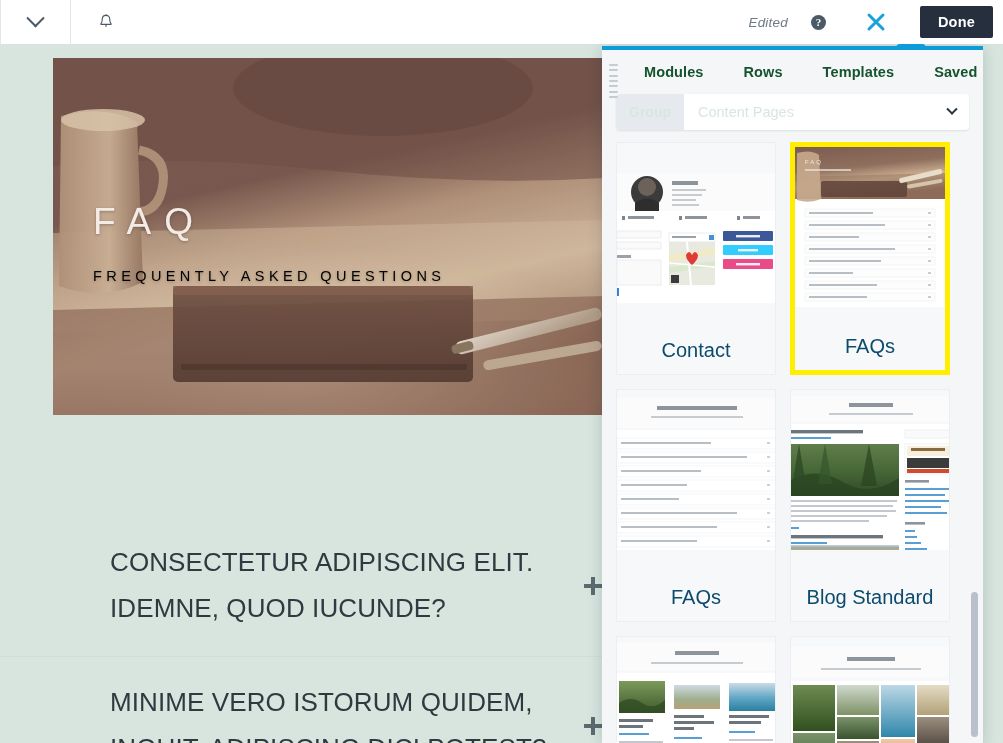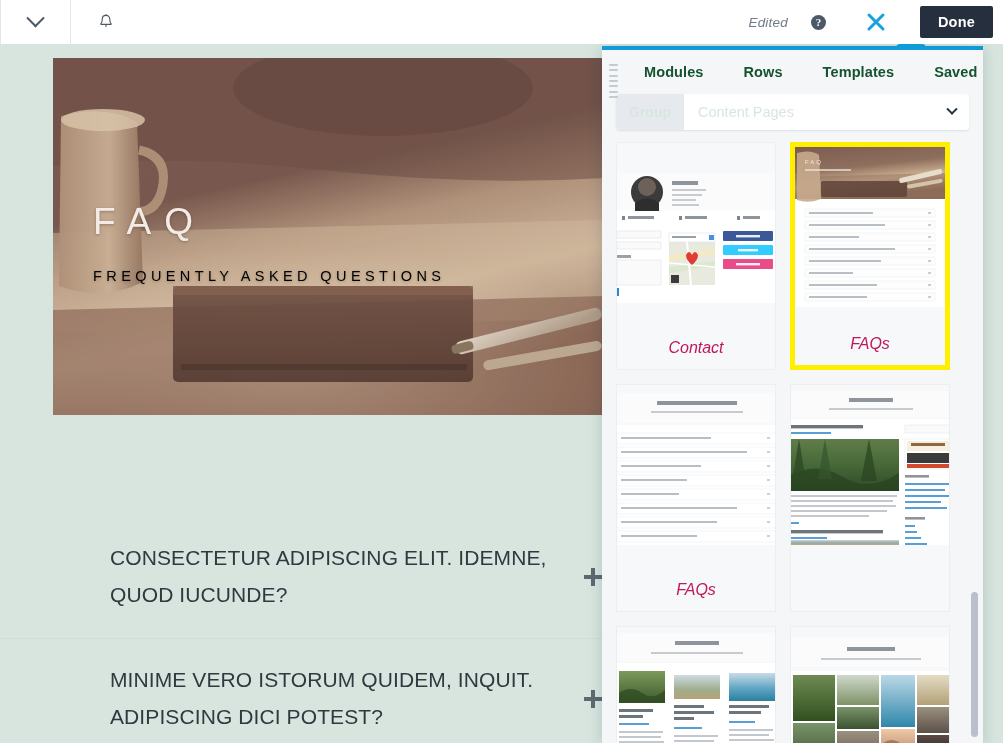--- a/index.html
+++ b/index.html
@@ -73,21 +73,21 @@
     margin-top: 28px; font-size: 14.5px; color: #000000; letter-spacing: 4.4px;
     font-weight: 400; text-shadow: 0 1px 3px rgba(60,40,30,.3);
   }
 
   .faq-list { position: absolute; left: 0; top: 473px; width: 620px; }
   .faq-item {
     position: relative; padding: 22px 70px 24px 110px;
     border-bottom: 1px solid #cfdfd7;
   }
   .faq-q {
-    font-size: 21px; color: #2f3a40; line-height: 1.78; font-weight: 400;
+    font-size: 26px; color: #2f3a40; line-height: 1.78; font-weight: 400;
     letter-spacing: .1px; max-width: 448px;
   }
   .faq-plus {
     position: absolute; right: 18px; top: 50%; transform: translateY(-50%);
     width: 18px; height: 18px;
   }
   .faq-plus:before, .faq-plus:after {
     content: ""; position: absolute; background: #5c6a70;
   }
   .faq-plus:before { left: 0; top: 7px; width: 18px; height: 4px; }
@@ -153,22 +153,22 @@
   .tpl-card {
     width: 160px; background: #f7f8f9; border: 1px solid #eceef0;
     cursor: pointer; position: relative;
   }
   .tpl-card.selected { border: 5px solid #ffee00; background: #f7f8f9; }
   .tpl-thumb {
     height: 186px; overflow: hidden; background: #ffffff; position: relative;
   }
   .tpl-card.selected .tpl-thumb { height: 178px; }
   .tpl-cap {
-    text-align: center; font-size: 16px; color: #be185d;
-    padding: 10px 4px 12px; background: #f7f8f9; font-style: italic;
+    text-align: center; font-size: 20px; color: #0c4a6e;
+    padding: 10px 4px 12px; background: #f7f8f9;
   }
 
   .scrollbar {
     position: absolute; right: 5px; top: 542px; width: 7px; height: 145px;
     background: #b9c0cc; border-radius: 4px; cursor: pointer; z-index: 33;
   }
 </style>
 </head>
 <body>
 
@@ -513,20 +513,21 @@
                   <rect x="114" y="146" width="12" height="2"></rect>
                 <rect x="114" y="152" width="16" height="2"></rect>
                   <rect x="114" y="158" width="22" height="2"></rect>
               </g>
               <rect x="0" y="160" width="108" height="0" fill="none"></rect>
               <rect x="0" y="143" width="0" height="0" fill="none"></rect>
               <rect x="0" y="160" width="160" height="26" fill="#f7f8f9"></rect>
               <rect x="0" y="155" width="108" height="5" fill="url(#beach)"></rect>
             </svg>
           </div>
+          <div class="tpl-cap">Blog Standard</div>
         </div>
 
         <div class="tpl-card">
           <div class="tpl-thumb">
             <svg viewBox="0 0 160 186" preserveAspectRatio="none" width="160" height="186">
               <defs>
                 <linearGradient id="g1" x1="0" y1="0" x2="0" y2="1">
                   <stop offset="0%" stop-color="#7d9a5c"></stop>
                     <stop offset="100%" stop-color="#3d5a2c"></stop>
                 </linearGradient>

